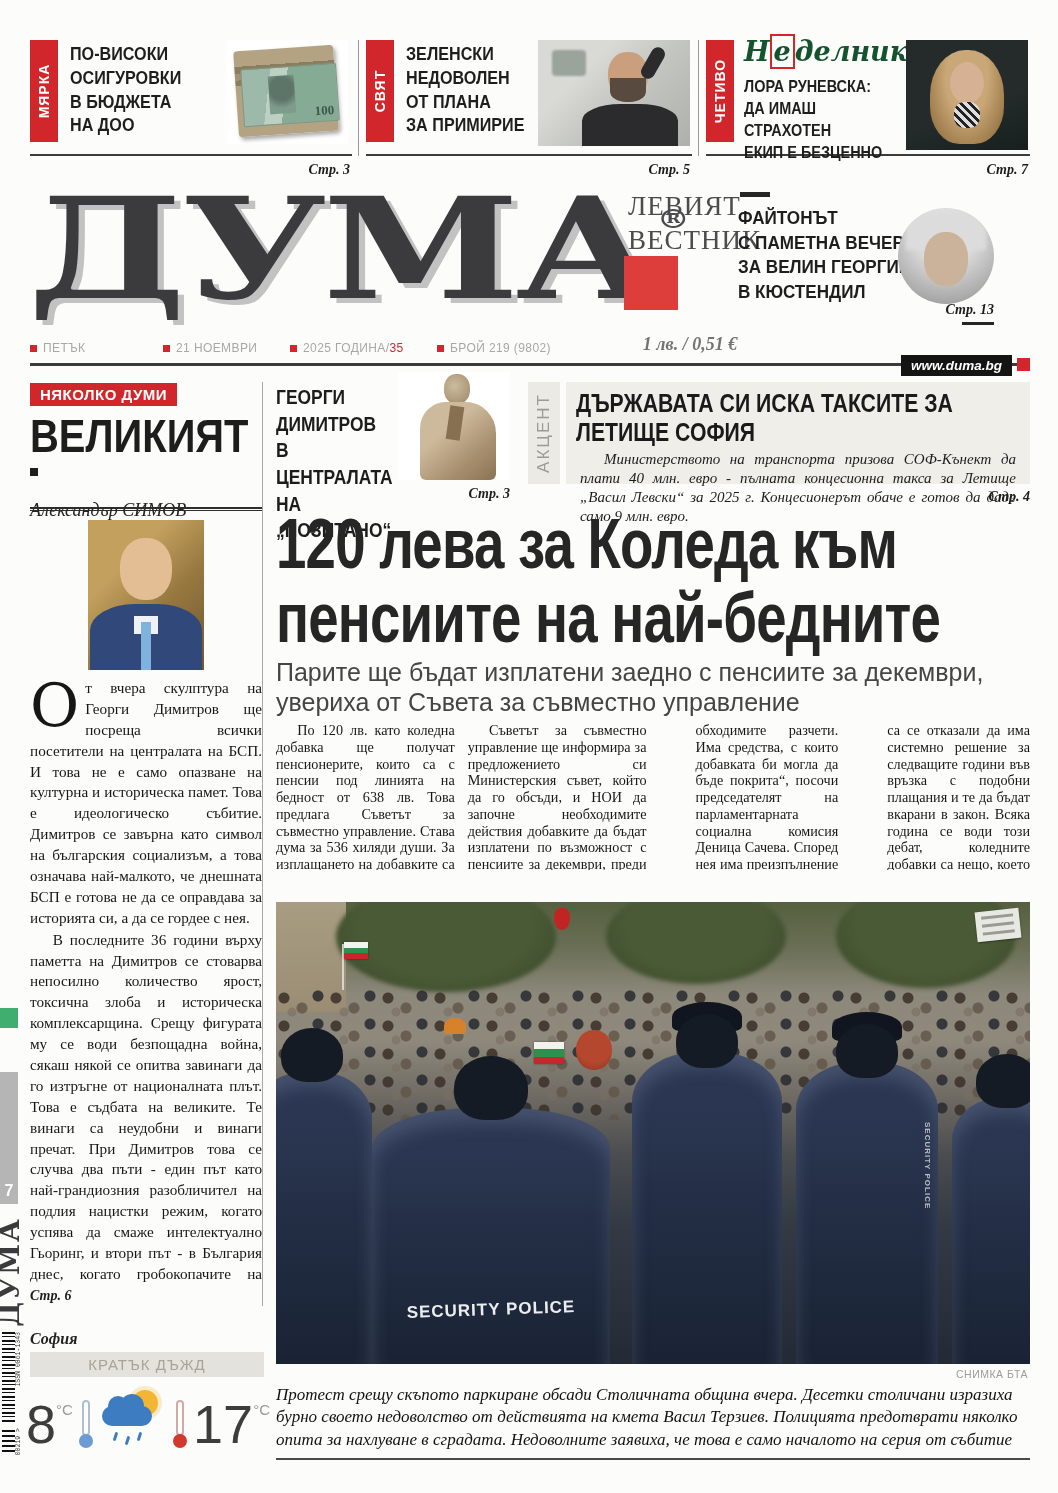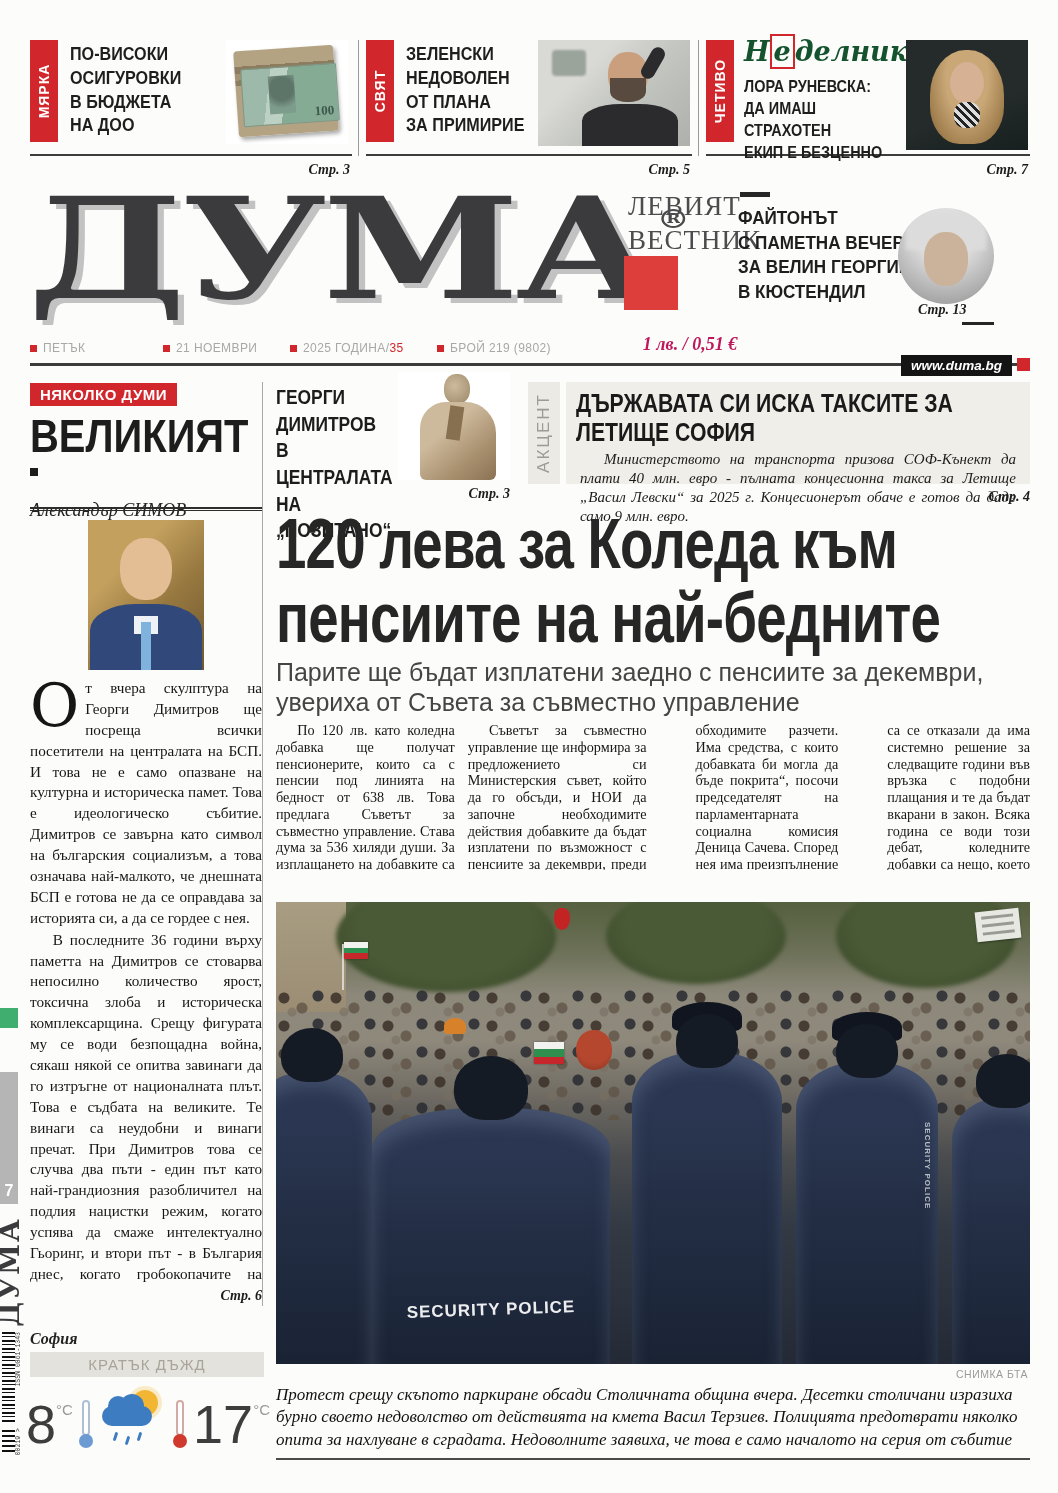--- a/index.html
+++ b/index.html
@@ -45,47 +45,47 @@
   
   .logo{position:absolute; left:28px; top:178px; font-family:"DejaVu Serif","Liberation Serif",serif; font-weight:bold; font-size:140px; line-height:1.02; color:#3b3b3d; letter-spacing:-3px; transform:scaleX(1.27); transform-origin:0 0; text-shadow:5px 5px 0 #c2c2c2;}
   .logo sup{font-size:26px; letter-spacing:0; vertical-align:70px; text-shadow:none; color:#4a4a4c;}
   .tagline{position:absolute; left:628px; top:190px; font-size:27px; line-height:1.25; letter-spacing:1px; color:#4c4c4e;}
   .redsq{position:absolute; left:624px; top:256px; width:54px; height:54px; background:#dd3e3c;}
   .promo-dash{position:absolute; left:740px; top:192px; width:30px; height:5px; background:#262626;}
   .promo-title{position:absolute; left:738px; top:206px; width:230px; font-family:"Liberation Sans",sans-serif; font-weight:800; font-size:19px; line-height:1.3; color:#1e1e1e;}
   .promo-photo{position:absolute; left:898px; top:208px; width:96px; height:96px; border-radius:50%; background:radial-gradient(circle at 50% 28%,#e9e9e9 0 22%,#cfcfcf 45%,#8f8f8f 100%); overflow:hidden;}
   .promo-photo .hair{position:absolute; left:8px; top:2px; width:80px; height:40px; background:#dcdcdc; border-radius:50% 50% 0 0; filter:blur(2px);}
   .promo-photo .face{position:absolute; left:26px; top:24px; width:44px; height:54px; background:#cbb39b; border-radius:46%;}
-  .promo-page{position:absolute; left:918px; top:302px; width:96px; text-align:left;}
+  .promo-page{position:absolute; left:898px; top:302px; width:96px; text-align:right;}
   .promo-rule{position:absolute; left:962px; top:322px; width:32px; height:3px; background:#262626;}
 
   
   .dl-item{position:absolute; top:341px; font-family:"Liberation Sans",sans-serif; font-size:12px; color:#a8a8a8; letter-spacing:.4px;}
   .dl-item .sq{display:inline-block; width:7px; height:7px; background:var(--red); margin-right:6px;}
   .dl-red{color:var(--red);}
-  .price{position:absolute; left:600px; top:334px; width:180px; text-align:center; font-size:18px; font-weight:bold; font-style:italic; color:#be185d;}
+  .price{position:absolute; left:600px; top:334px; width:180px; text-align:center; font-size:18px; font-weight:bold; font-style:italic; color:#737373;}
   .mainrule{position:absolute; left:30px; top:363px; width:1000px; height:3px; background:#3b3b3b;}
   .webbox{position:absolute; right:46px; top:355px; background:#141414; color:#fff; font-style:italic; font-weight:bold; font-size:13.5px; padding:3px 10px; font-family:"Liberation Sans",sans-serif;}
   .websq{position:absolute; right:28px; top:358px; width:13px; height:13px; background:var(--red);}
 
   
   .op-badge{position:absolute; left:30px; top:383px; background:var(--red); color:#fff; font-family:"Liberation Sans",sans-serif; font-weight:bold; font-size:15px; letter-spacing:.5px; padding:3px 10px;}
   .op-title{position:absolute; left:30px; top:412px; width:280px; font-family:"Liberation Sans",sans-serif; font-weight:800; font-size:47px; line-height:1; color:#1d1d1d;}
   .op-bullet{position:absolute; left:30px; top:468px; width:8px; height:8px; background:#1d1d1d;}
   .op-author{position:absolute; left:30px; top:500px; font-style:italic; font-size:18px;}
   .op-rule{position:absolute; left:30px; top:507px; width:232px; height:4px; border-top:2px solid #2d2d2d; border-bottom:1px solid #2d2d2d;}
   .op-photo{position:absolute; left:88px; top:520px; width:116px; height:150px; background:linear-gradient(135deg,#c3a05e 0 30%,#97783f 60%,#6f5830 100%); overflow:hidden;}
   .op-photo .face{position:absolute; left:32px; top:18px; width:52px; height:62px; background:#e3bd93; border-radius:46%;}
   .op-photo .suit{position:absolute; left:2px; bottom:0; width:112px; height:66px; background:#30487a; border-radius:40% 40% 0 0;}
   .op-photo .shirt{position:absolute; left:46px; bottom:36px; width:24px; height:18px; background:#eef2f6;}
   .op-photo .tie{position:absolute; left:53px; bottom:0; width:10px; height:48px; background:#7fb3dd;}
   .op-text{position:absolute; left:30px; top:678px; width:232px; height:606px; overflow:hidden; font-size:15.2px; line-height:1.375; text-align:justify; color:#161616;}
   .op-text .drop{float:left; font-size:60px; line-height:46px; padding:4px 6px 0 0; font-family:"DejaVu Serif",serif;}
   .op-p2{text-indent:1.5em; margin-top:1px;}
-  .op-page{position:absolute; left:30px; top:1288px; width:232px; text-align:right;}
+  .op-page{position:absolute; left:30px; top:1288px; width:232px; }
   .main-vdiv{position:absolute; left:262px; top:382px; width:1px; height:924px; background:#a8a8a8;}
 
   
   .sec-title{position:absolute; left:276px; top:384px; width:150px; font-family:"Liberation Sans",sans-serif; font-weight:800; font-size:20.5px; line-height:1.3; color:#1c1c1c;}
   .statue{position:absolute; left:398px; top:372px; width:112px; height:108px; background:#fff; overflow:hidden;}
   .statue .head{position:absolute; left:46px; top:2px; width:26px; height:30px; background:radial-gradient(circle at 40% 40%,#cdbb9e,#9c8767); border-radius:46%;}
   .statue .body{position:absolute; left:22px; top:30px; width:76px; height:78px; background:linear-gradient(140deg,#cdb99c 0 35%,#a8906f 70%,#8a7254 100%); border-radius:34% 40% 6px 6px;}
   .statue .lapel{position:absolute; left:50px; top:34px; width:14px; height:34px; background:#87704f; transform:rotate(8deg);}
   .sec-page{position:absolute; left:430px; top:486px; width:80px; text-align:right;}
   .akc-strip{position:absolute; left:528px; top:382px; width:32px; height:102px; background:#eceae4;}

